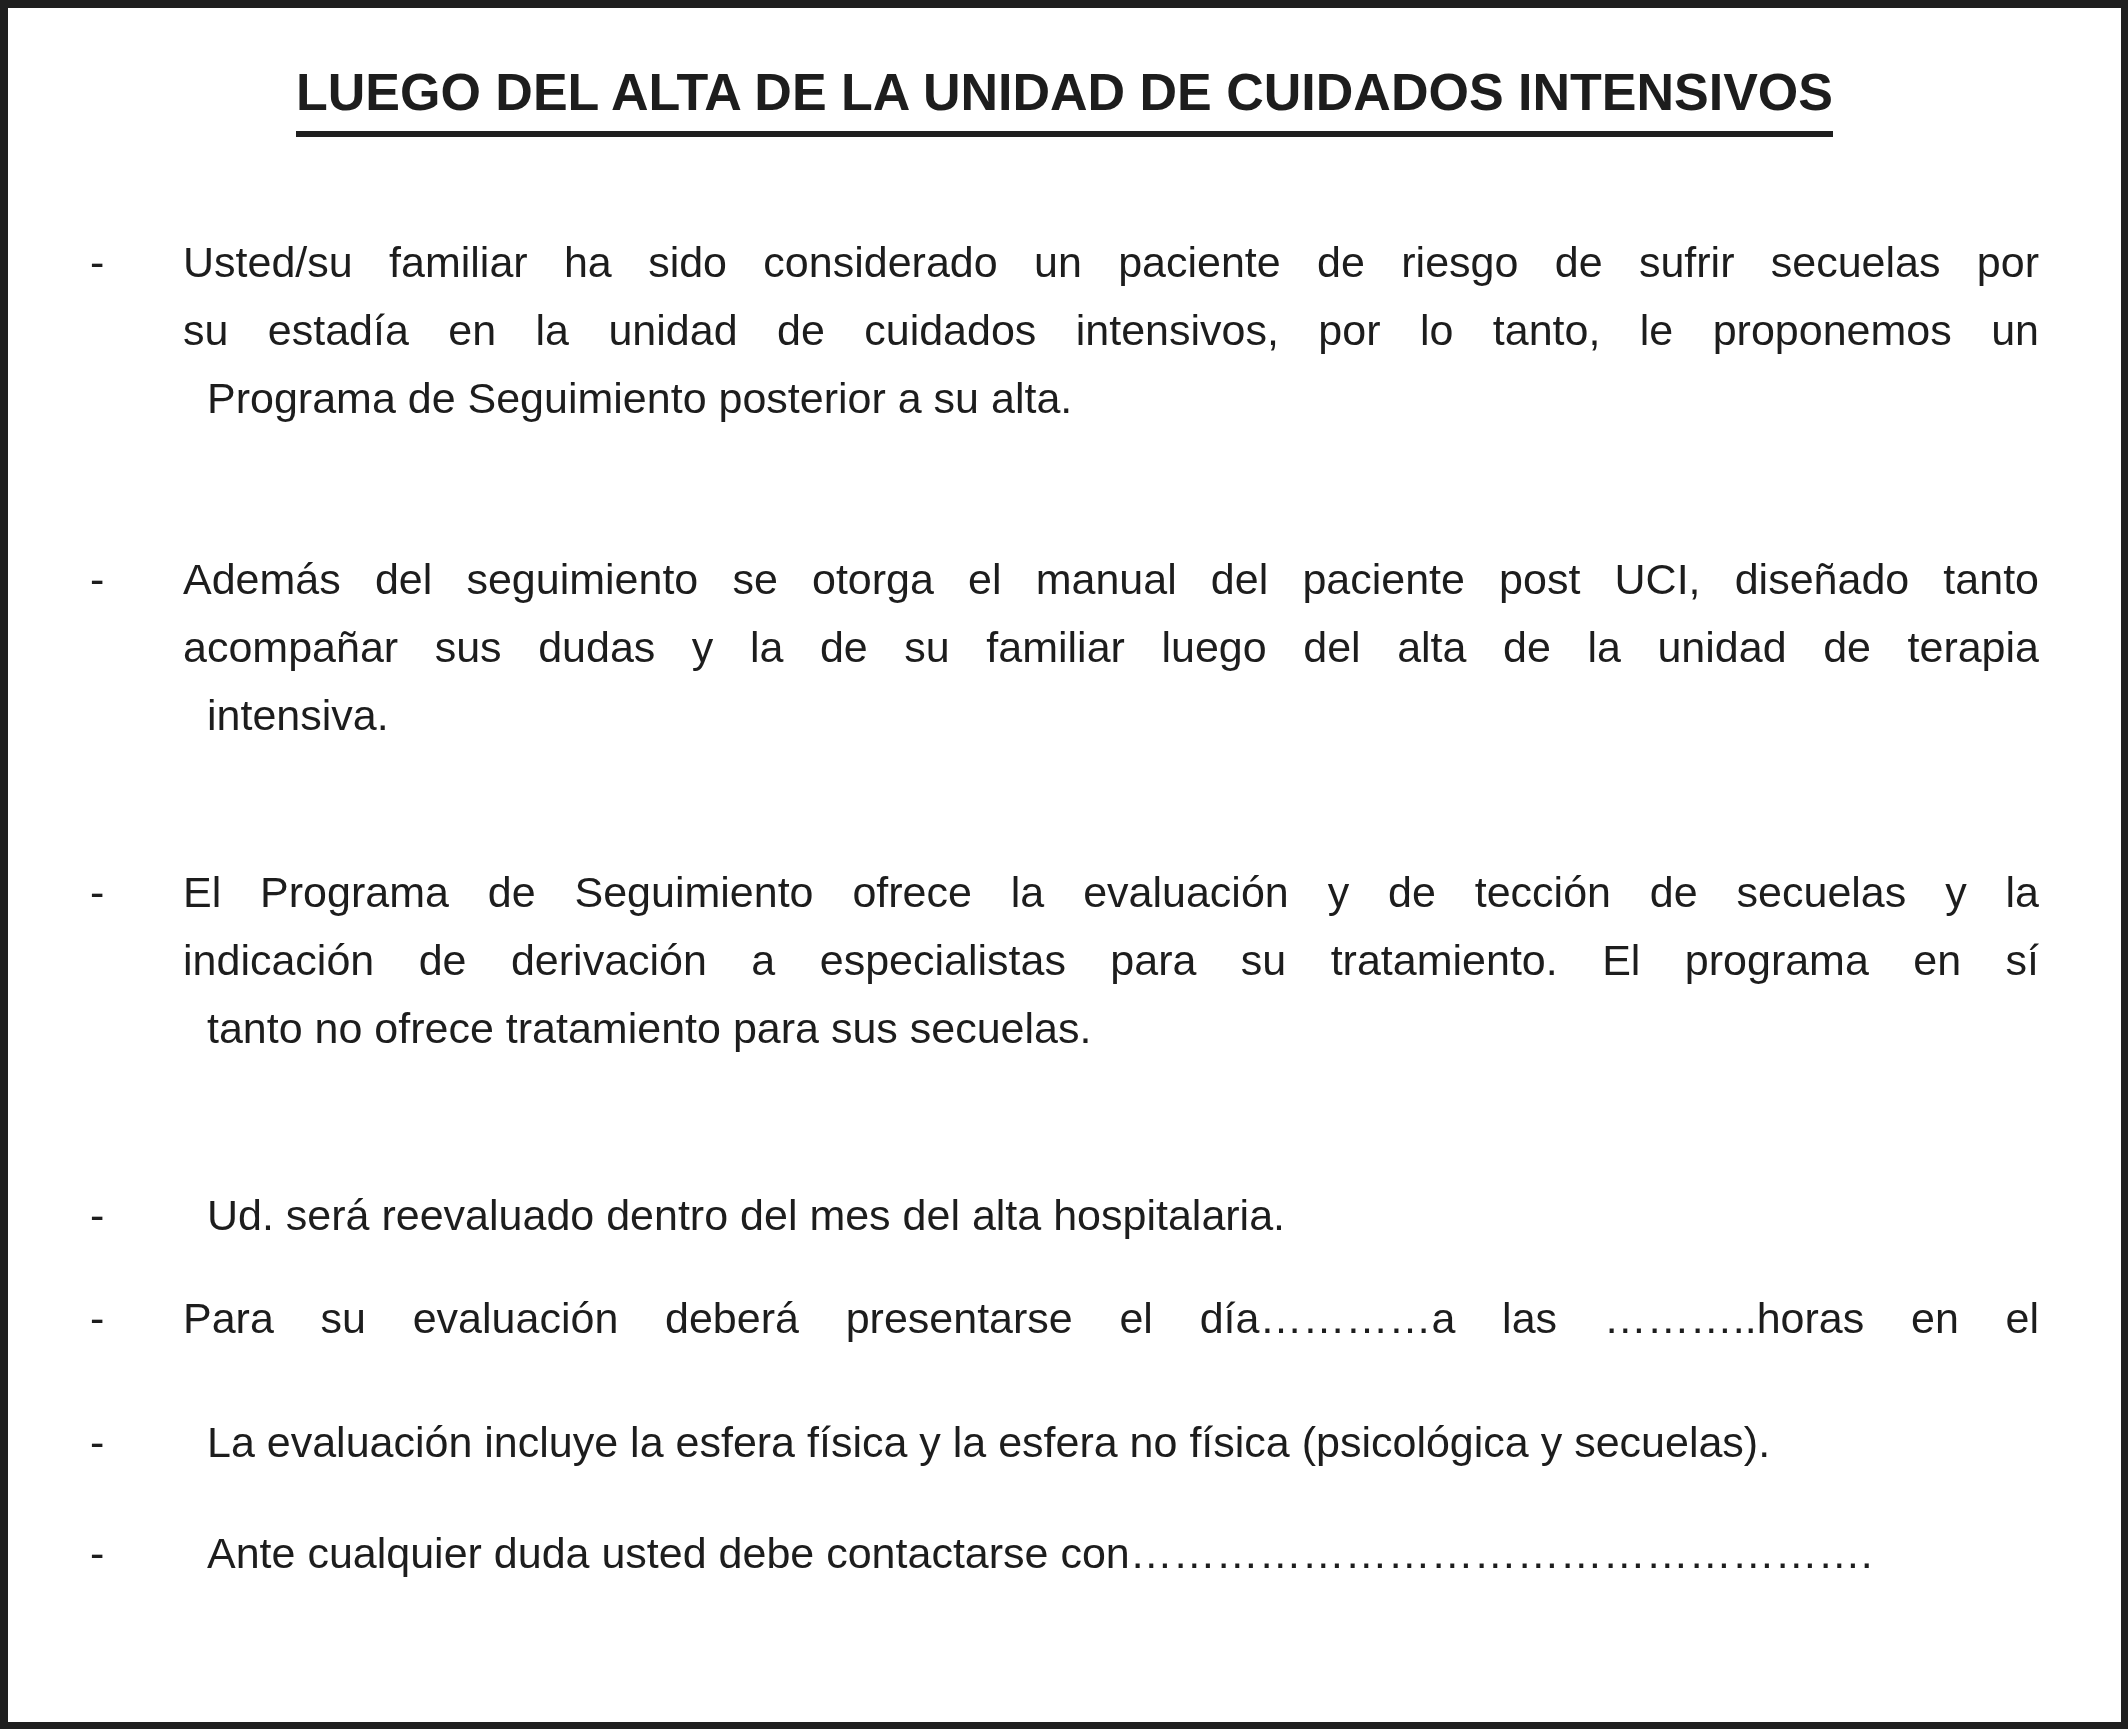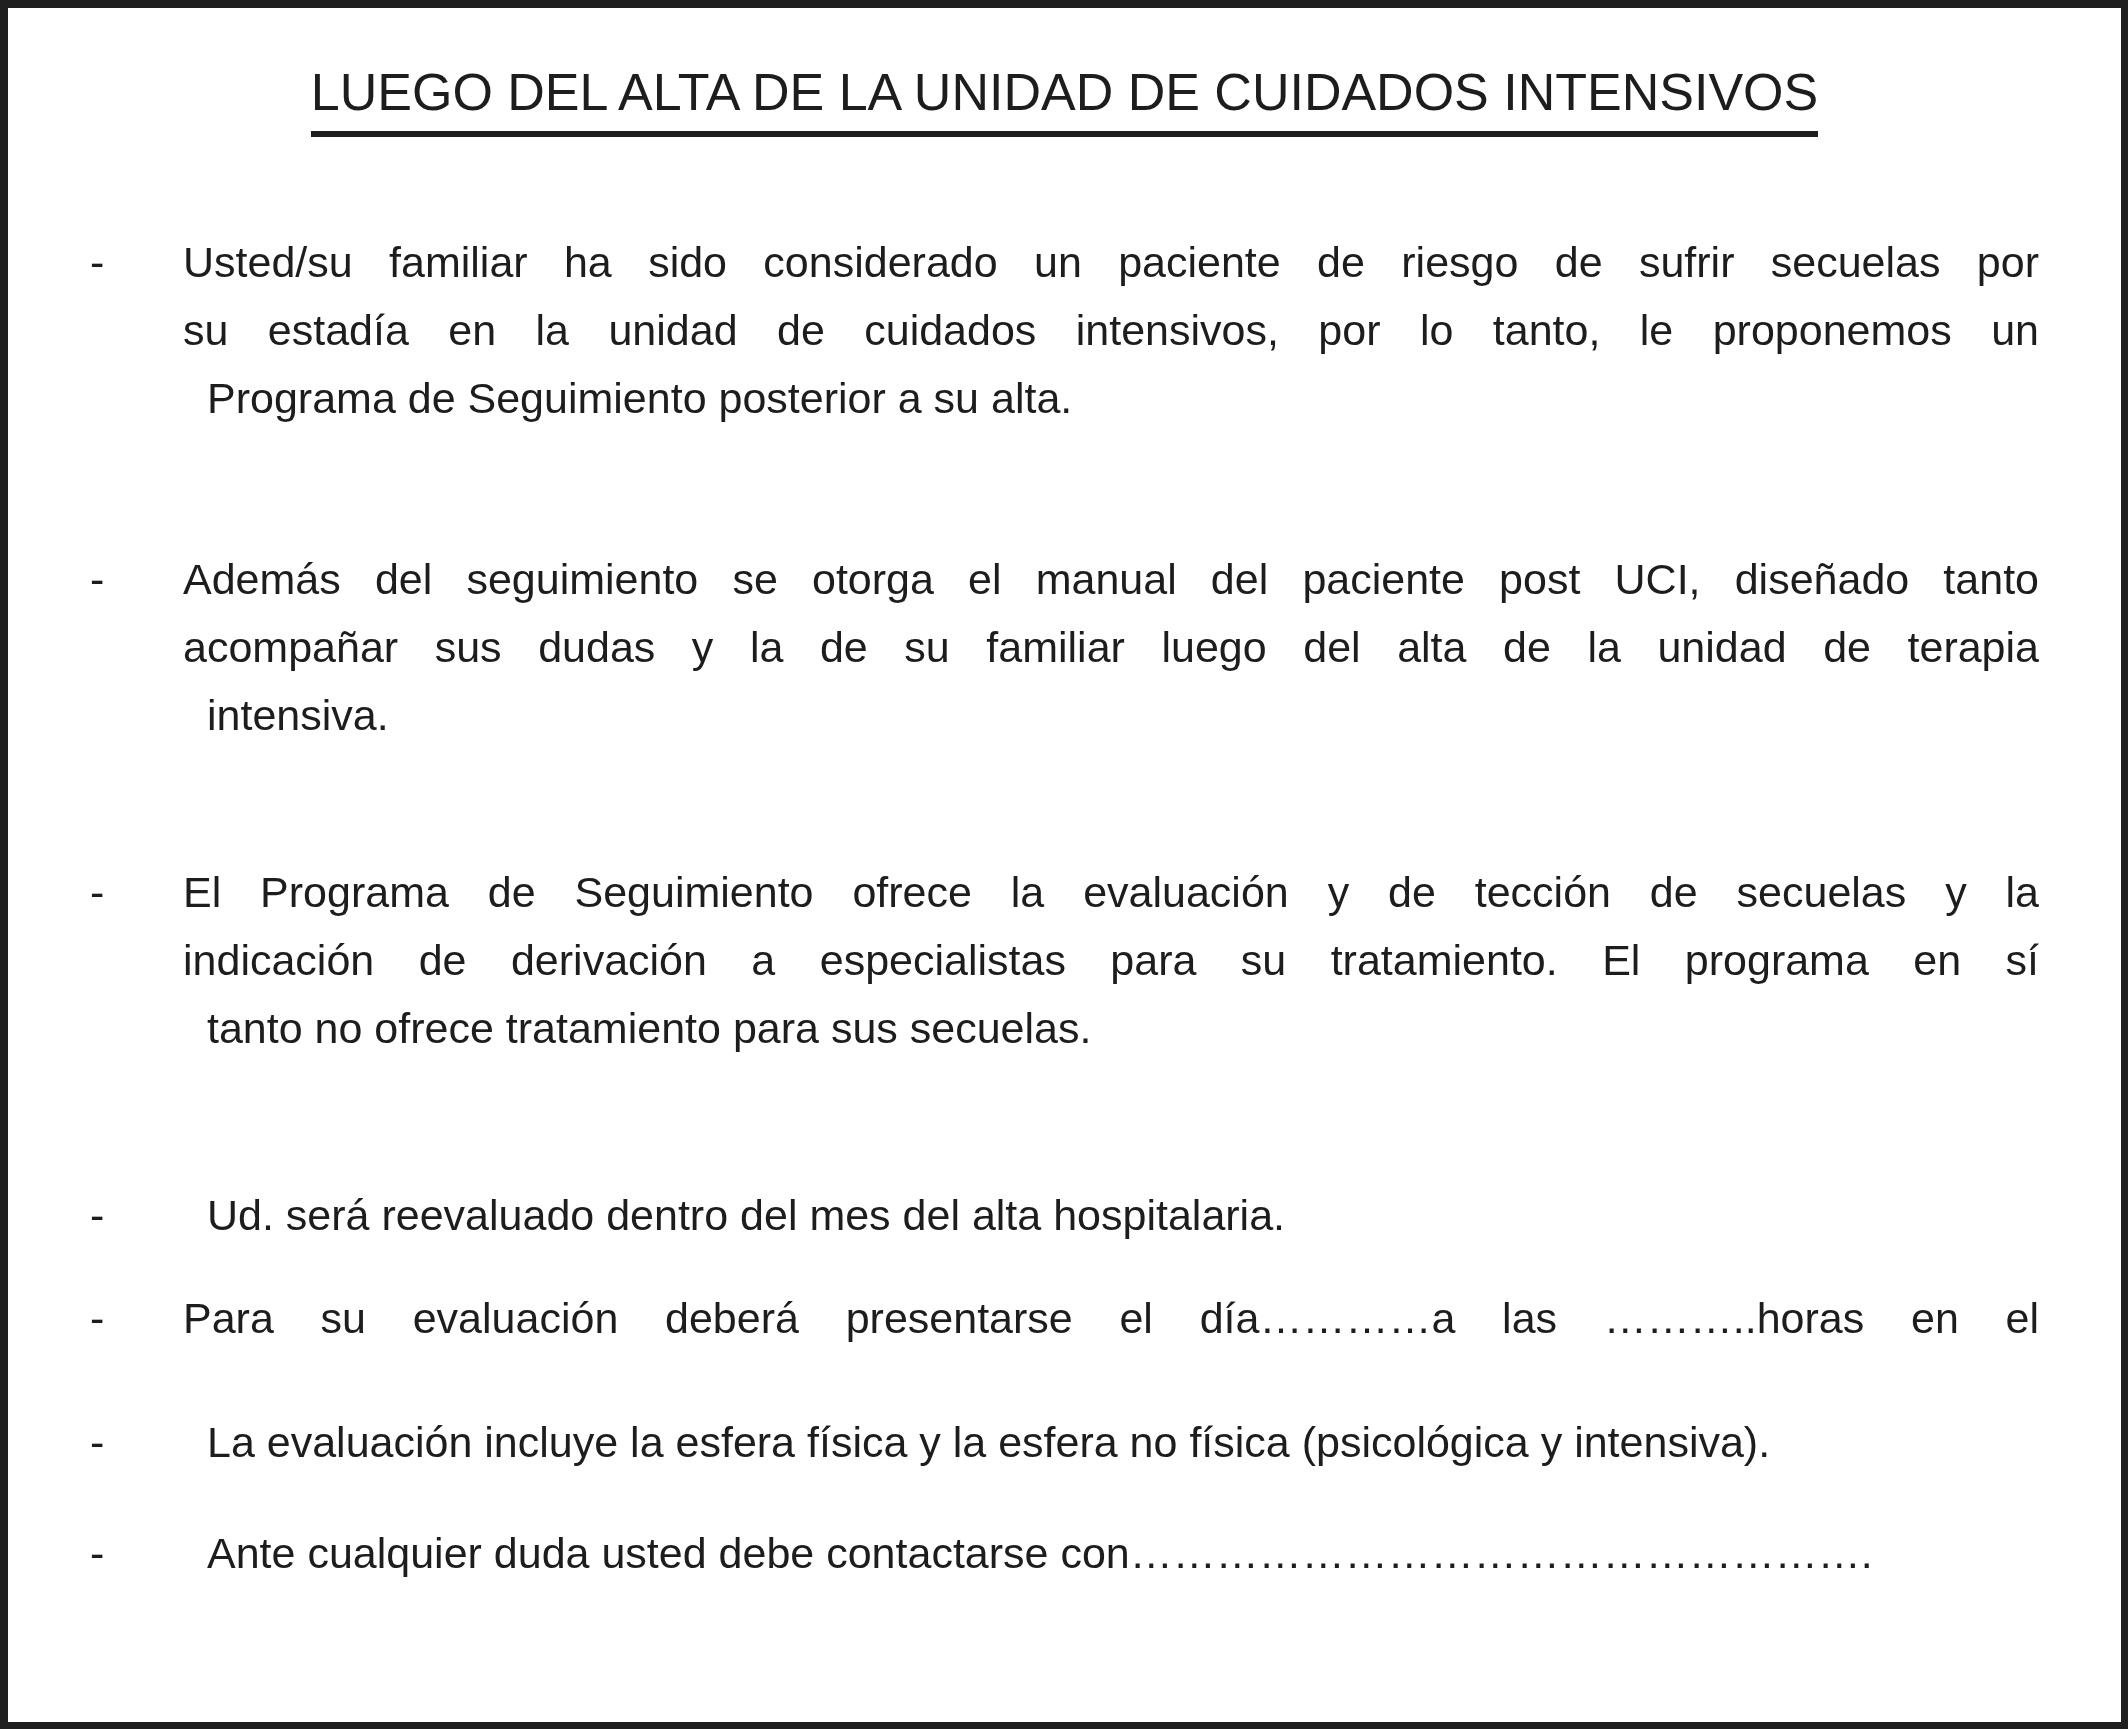--- a/index.html
+++ b/index.html
@@ -19,21 +19,21 @@
     overflow: hidden;
   }
   .title-wrap {
     text-align: center;
     margin: 0 0 91px 0;
   }
   .title {
     display: inline-block;
     font-size: 52px;
     line-height: 61px;
-    font-weight: normal;
+    font-weight: bold;
     letter-spacing: 0px;
     border-bottom: 6.5px solid #1f1f1f;
     padding-bottom: 8.3px;
     white-space: nowrap;
   }
   .list {
     font-size: 43px;
     line-height: 68px;
   }
   .bullet {
@@ -109,21 +109,21 @@
       </div>
       <div class="bullet">
         <div class="marker">-</div>
         <div class="content">
           <div class="line"><span>Para su evaluación deberá presentarse el día…………a las ………..horas en el</span></div>
         </div>
       </div>
       <div class="bullet">
         <div class="marker">-</div>
         <div class="content">
-          <div class="line last"><span>La evaluación incluye la esfera física y la esfera no física (psicológica y intensiva).</span></div>
+          <div class="line last"><span>La evaluación incluye la esfera física y la esfera no física (psicológica y secuelas).</span></div>
         </div>
       </div>
       <div class="bullet">
         <div class="marker">-</div>
         <div class="content">
           <div class="line last"><span>Ante cualquier duda usted debe contactarse con…………………………………………….</span></div>
         </div>
       </div>
     </div>
 </div>

